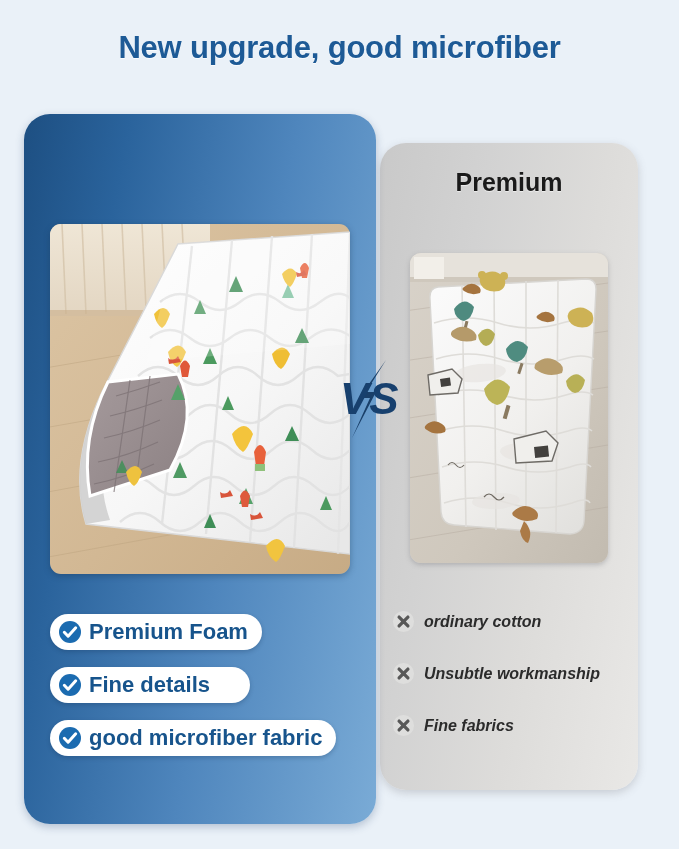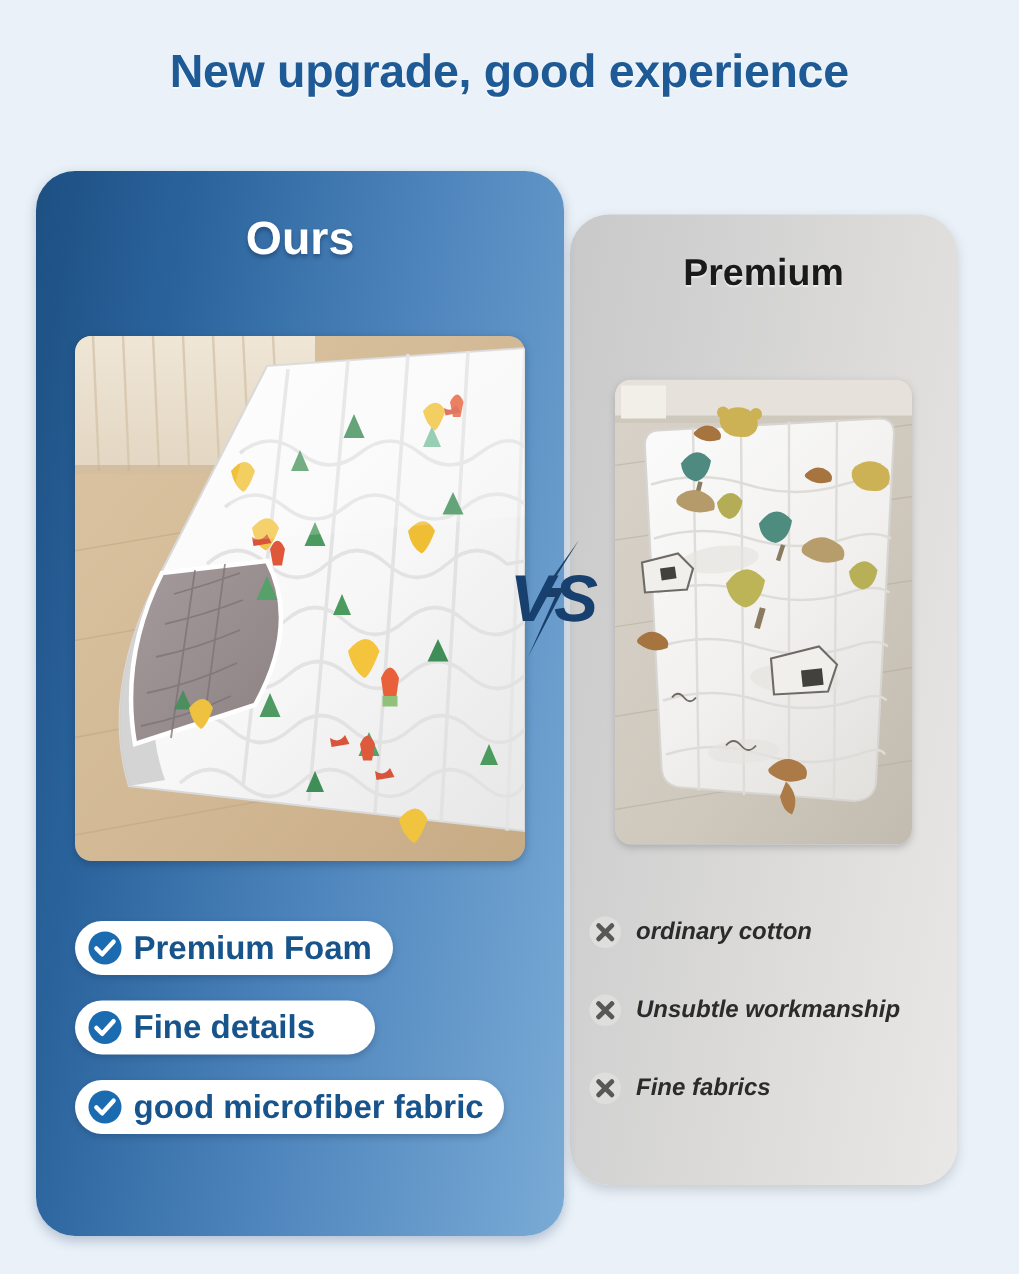--- a/index.html
+++ b/index.html
@@ -189,25 +189,24 @@
     font-weight: bold;
     color: #2b2b2b;
     white-space: nowrap;
     line-height: 1;
     font-style: italic;
   }
 </style>
 </head>
 <body>
 
-<div class="page-title">New upgrade, good experience</div>
+<div class="page-title">New upgrade, good microfiber</div>
 
 <div class="panel panel-ours">
 
-  <div class="panel-heading heading-ours">Ours</div>
 
   <div class="photo photo-ours">
     <svg viewBox="0 0 300 350" preserveAspectRatio="xMidYMid slice">
       <defs>
         <linearGradient id="oWall" x1="0" y1="0" x2="0" y2="1">
           <stop offset="0%" stop-color="#efe6d6"></stop>
           <stop offset="100%" stop-color="#e3d6c2"></stop>
         </linearGradient>
         <linearGradient id="oFloor" x1="0" y1="0" x2="1" y2="1">
           <stop offset="0%" stop-color="#dcc5a4"></stop>

